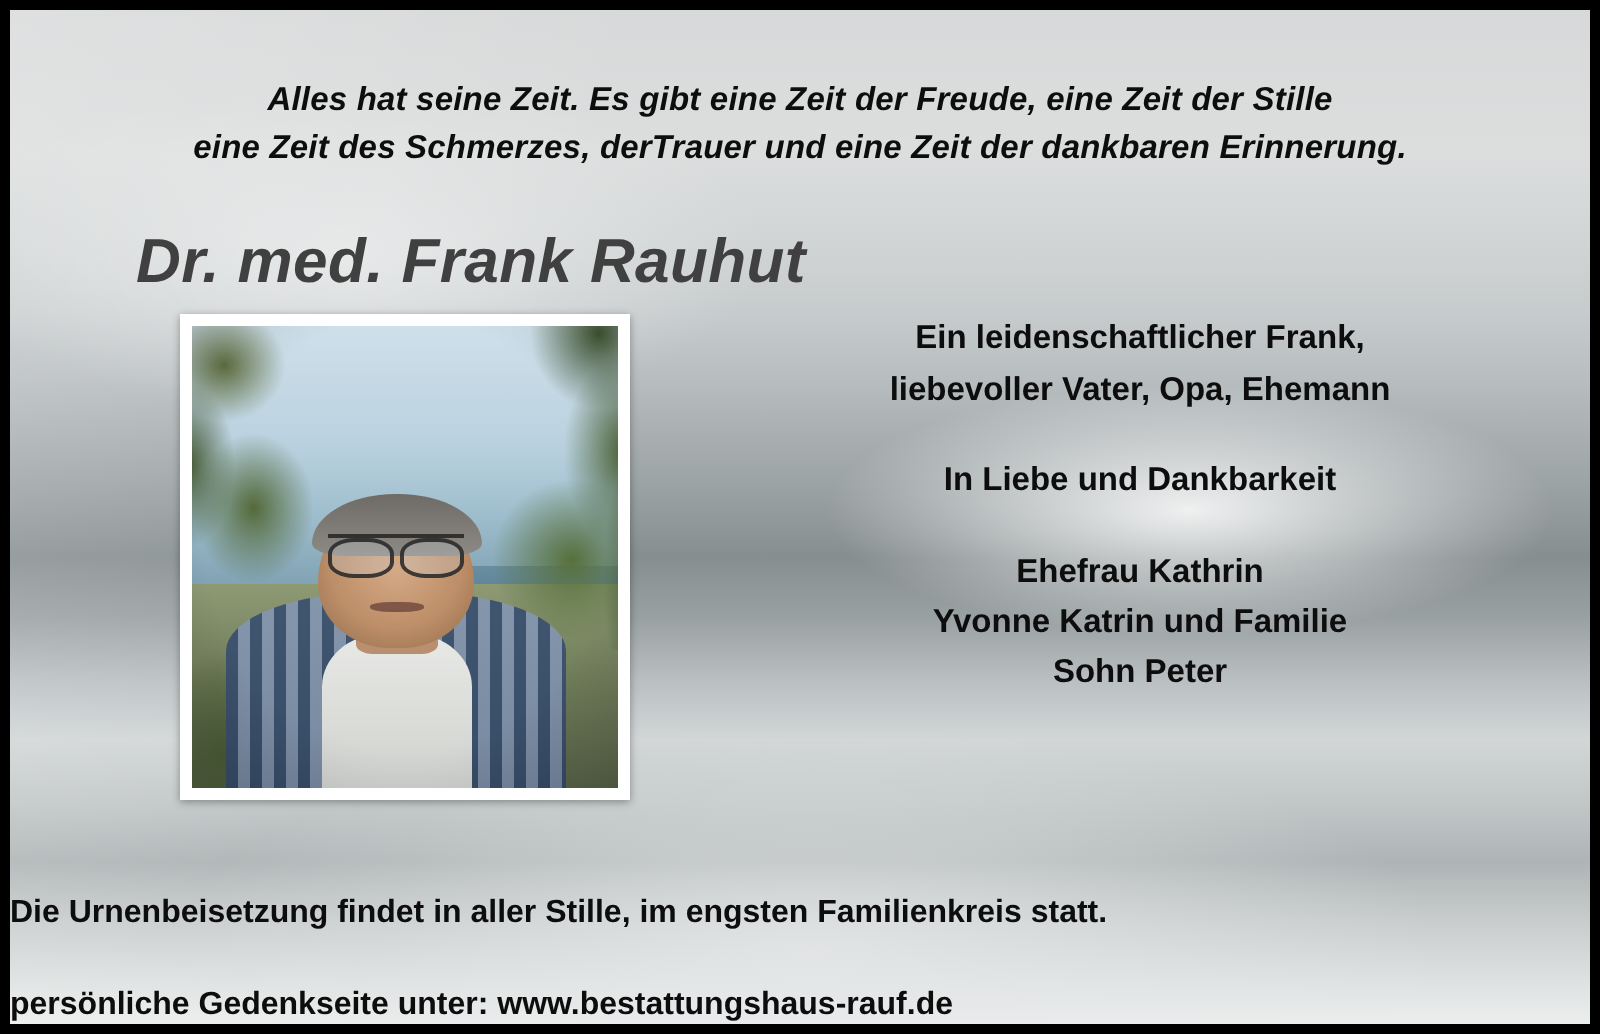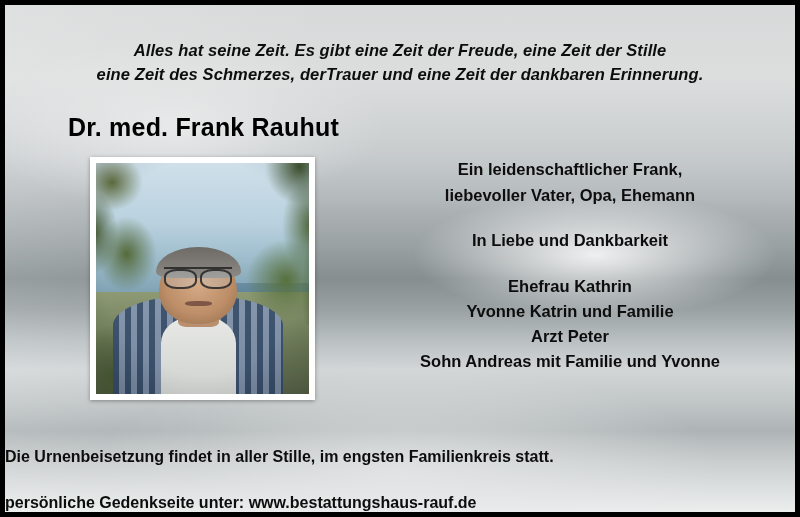--- a/index.html
+++ b/index.html
@@ -78,24 +78,25 @@
     line-height: 1.45;
     letter-spacing: 0.1px;
     color: #0d0d0d;
   }
   .verse div { white-space: nowrap; }
 
   .name {
     position: absolute;
     top: 96px;
     left: 63px;
-    font-size: 25px;
+    font-size: 31px;
     font-weight: bold;
     letter-spacing: 0.2px;
-    color: #000000;
+    color: #404040;
+    font-style: italic;
   }
 
   .photo-frame {
     position: absolute;
     left: 85px;
     top: 140px;
     width: 225px;
     height: 243px;
     background: #ffffff;
     padding: 6px;
@@ -281,22 +282,21 @@
       <div class="blk">
         <div>Ein leidenschaftlicher Frank,</div>
         <div>liebevoller Vater, Opa, Ehemann</div>
       </div>
       <div class="blk">
         <div>In Liebe und Dankbarkeit</div>
       </div>
       <div class="blk family">
         <div>Ehefrau Kathrin</div>
         <div>Yvonne Katrin und Familie</div>
-        <div>Arzt Peter</div>
-        <div>Sohn Andreas mit Familie und Yvonne</div>
+        <div>Sohn Peter</div>
       </div>
     </div>
 
 
     <div class="footer">
       <div class="line1">Die Urnenbeisetzung findet in aller Stille, im engsten Familienkreis statt.</div>
       <div class="line2">persönliche Gedenkseite unter: www.bestattungshaus-rauf.de</div>
     </div>
 
   </div>

